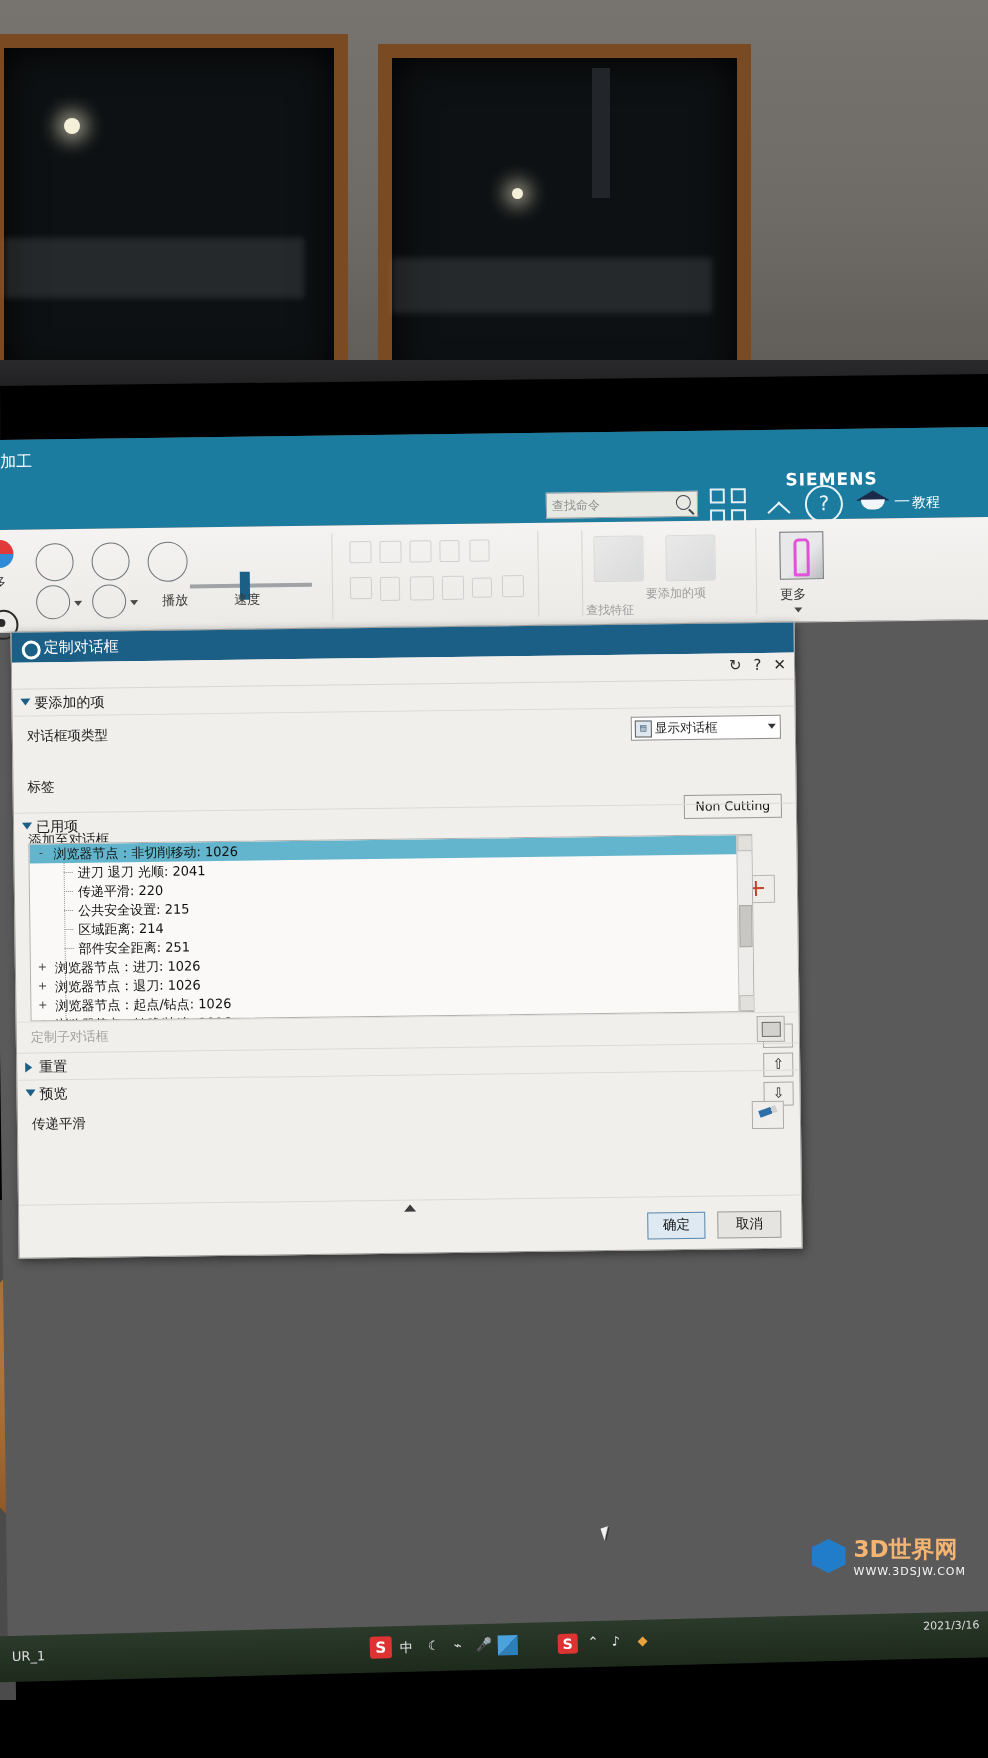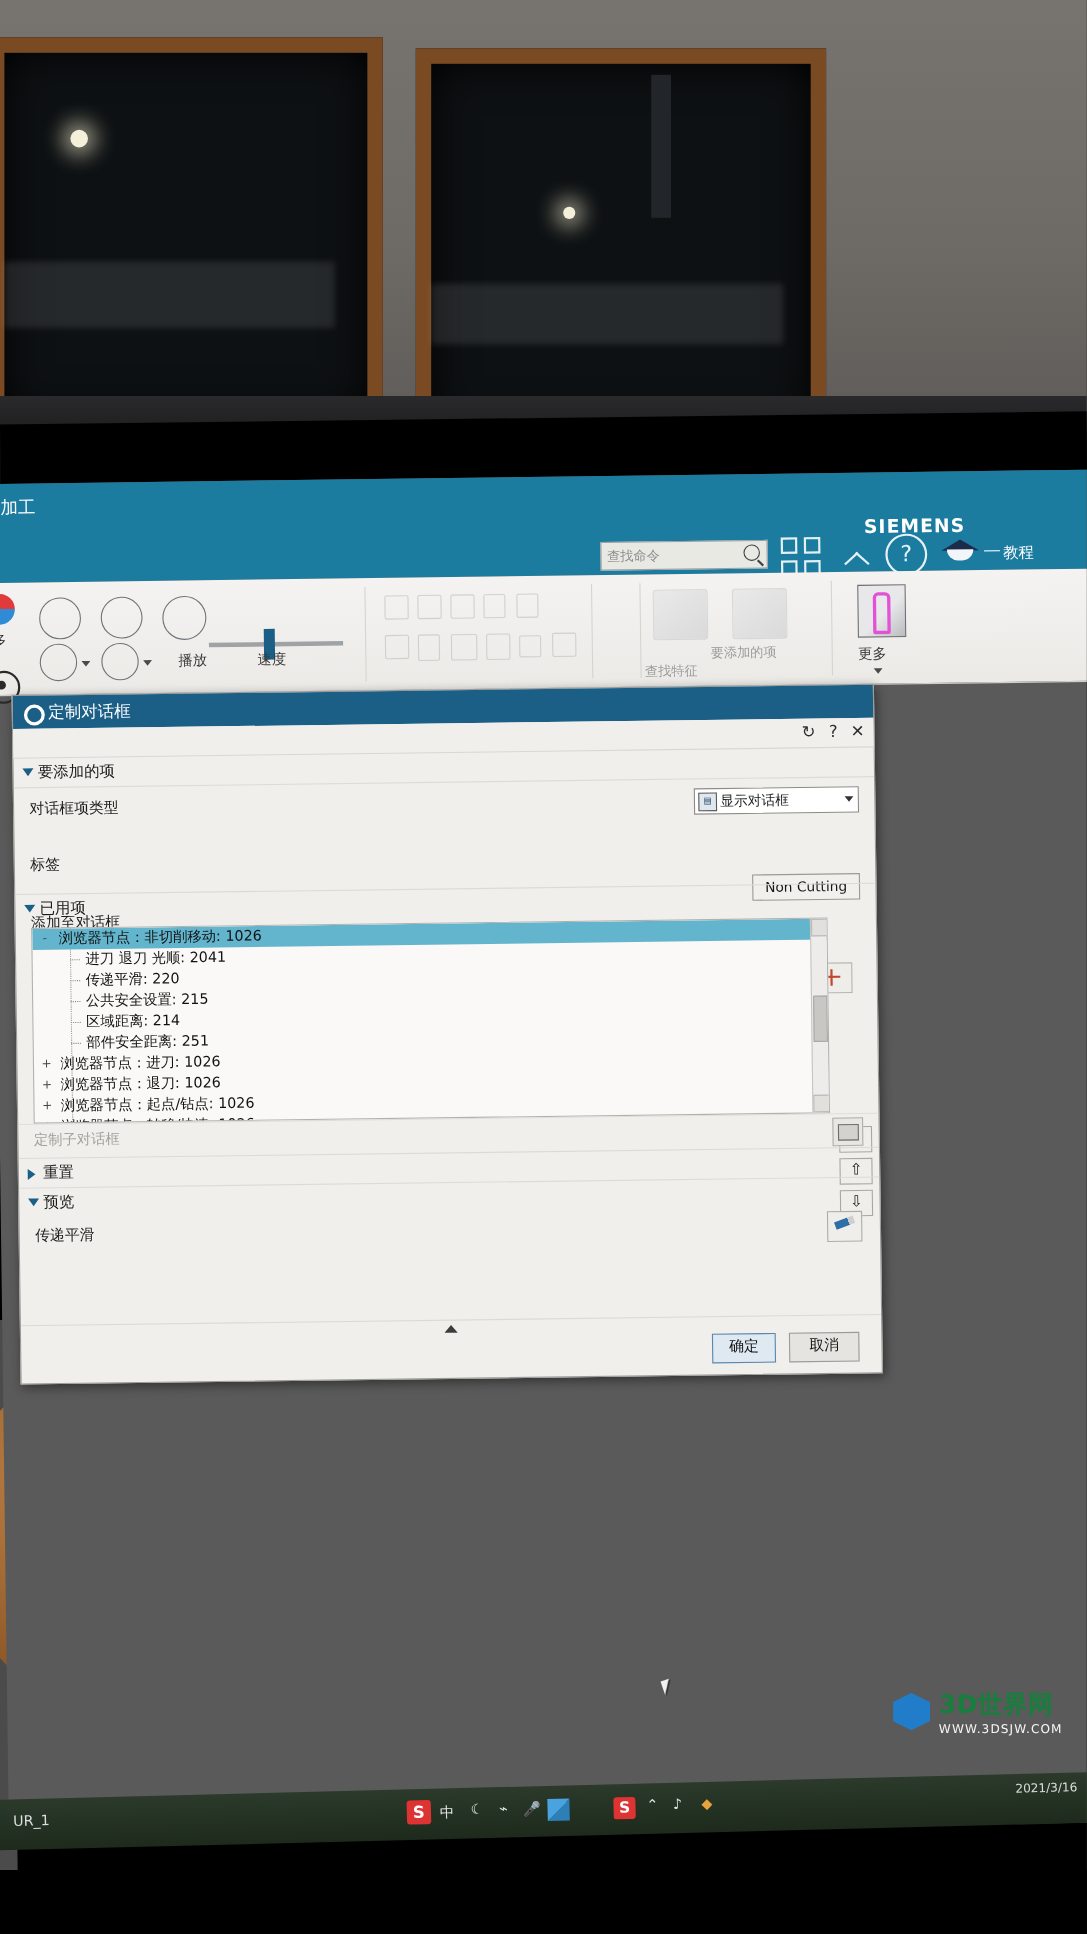--- a/index.html
+++ b/index.html
@@ -179,21 +179,21 @@
       color:#fff;font-weight:bold;font-size:14px;text-align:center;line-height:20px;border-radius:3px;}
   .tb-clock{position:absolute;right:28px;top:6px;color:#ddd;font-size:11px;text-align:right;line-height:15px;}
   .tb-sq{position:absolute;left:500px;top:12px;width:20px;height:20px;
       background:linear-gradient(135deg,#4aa3df 50%,#2e7fb8 50%);}
   .ur1{position:absolute;left:4px;bottom:6px;color:#ddd;font-size:13px;transform:rotate(-0.7deg);}
 
   
   .wm{position:absolute;right:22px;bottom:180px;display:flex;align-items:center;gap:8px;opacity:.95;}
   .wm .cube{width:34px;height:34px;background:#1f7fd0;
       clip-path:polygon(50% 0,100% 25%,100% 75%,50% 100%,0 75%,0 25%);}
-  .wm .t1{color:#15803d;font-size:23px;font-weight:bold;}
+  .wm .t1{color:#fdba74;font-size:23px;font-weight:bold;}
   .wm .t2{color:#fff;font-size:11px;letter-spacing:1px;}
 
   
   .chair{position:absolute;left:-40px;top:1230px;width:300px;height:330px;border-radius:50%;
       background:radial-gradient(circle at 40% 35%,#c98a4a,#8a5526 70%,#5d3a19);}
   .deskdark{position:absolute;left:0;top:1200px;width:988px;height:500px;background:#4b4b4b;}
 </style>
 </head>
 <body>
 

